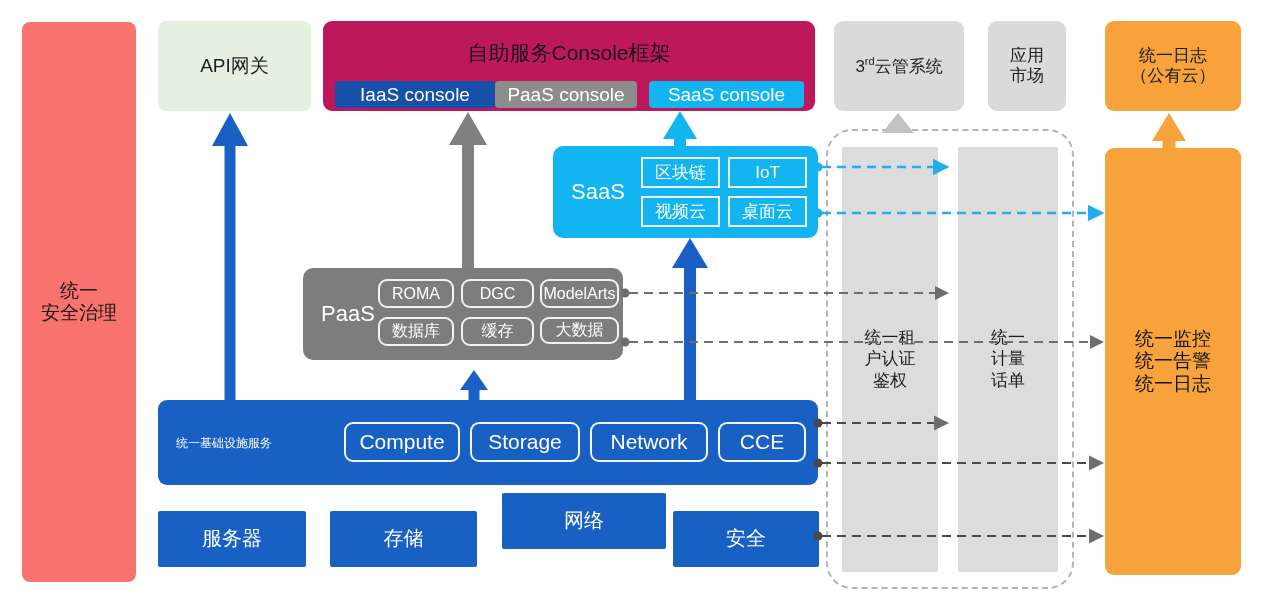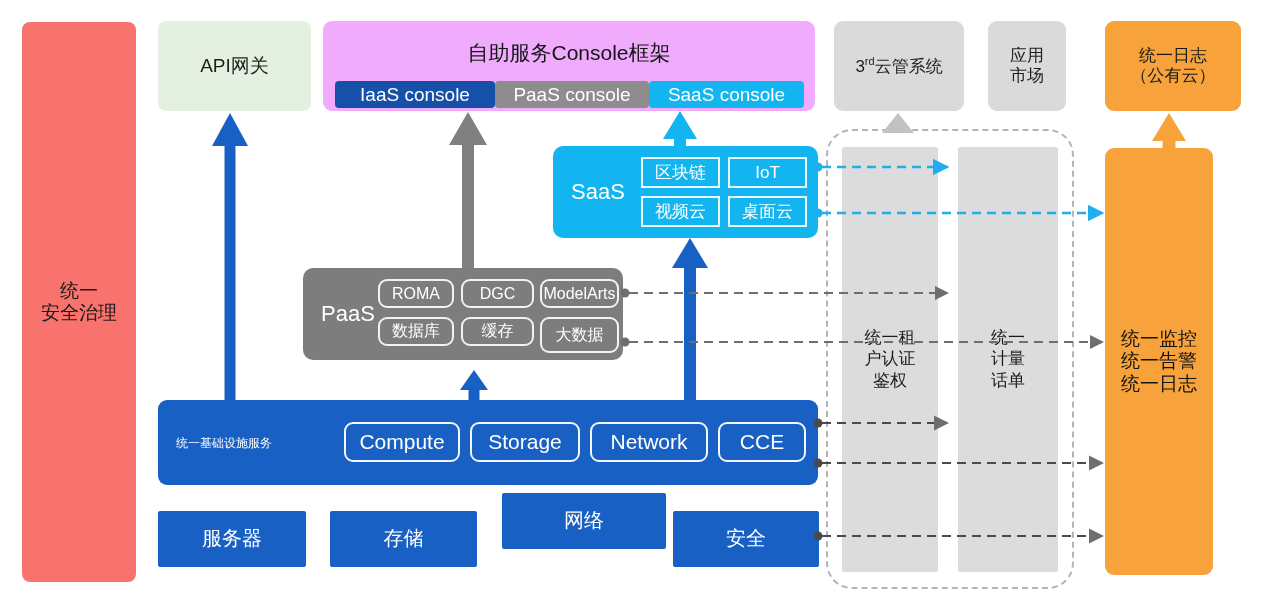--- a/index.html
+++ b/index.html
@@ -7,21 +7,21 @@
   #stage{position:relative;width:1265px;height:605px;overflow:hidden;background:#fff;}
   .box{position:absolute;box-sizing:border-box;display:flex;align-items:center;justify-content:center;text-align:center;line-height:1.18;}
 
   
   .gov{background:#f9736e;color:#1a1a1a;font-size:19px;border-radius:8px;}
 
   
   .apigw{background:#e4f1e0;color:#1f1f1f;font-size:19px;border-radius:8px;}
 
   
-  .console-frame{background:#f0abfc;border-radius:9px;}
+  .console-frame{background:#be185d;border-radius:9px;}
   .console-title{position:absolute;left:0;right:0;top:18px;text-align:center;font-size:21px;color:#151515;}
   .chip{position:absolute;box-sizing:border-box;display:flex;align-items:center;justify-content:center;border-radius:4px;color:#fff;font-size:19px;}
   .chip-iaas{background:#1650a8;}
   .chip-paas{background:#8d8d8d;}
   .chip-saas{background:#12b5f0;}
 
   
   .graybox{background:#dadada;color:#1f1f1f;font-size:17px;border-radius:9px;}
   .graybox sup{font-size:11px;vertical-align:super;}
 
@@ -68,21 +68,21 @@
 
   <div class="box apigw" style="left:158px;top:21px;width:153px;height:90px;">
     <span>API网关</span>
   </div>
 
   <div class="console-frame" style="position:absolute;left:323px;top:21px;width:492px;height:90px;">
     <div class="console-title">自助服务Console框架</div>
     <div class="chip chip-iaas" style="left:12px;top:60px;width:160px;height:27px;">
       <span>IaaS console</span>
     </div>
-    <div class="chip chip-paas" style="left:172px;top:60px;width:154px;height:27px;text-align:right;">
+    <div class="chip chip-paas" style="left:172px;top:60px;width:142px;height:27px;text-align:right;">
       <span>PaaS console</span>
     </div>
     <div class="chip chip-saas" style="left:326px;top:60px;width:155px;height:27px;">
       <span>SaaS console</span>
     </div>
   </div>
 
   <div class="box graybox" style="left:834px;top:21px;width:130px;height:90px;">
     <span><span>3</span><sup>rd</sup><span>云管系统</span></span>
   </div>
@@ -111,21 +111,21 @@
     </div>
   </div>
   <div class="box gcol" style="left:958px;top:147px;width:100px;height:425px;">
     <div class="gcol-txt">
       <div>统一</div>
       <div>计量</div>
       <div>话单</div>
     </div>
   </div>
 
-  <div class="box ops" style="left:1105px;top:148px;width:108px;height:427px;">
+  <div class="box ops" style="left:1105px;top:148px;width:136px;height:427px;">
     <div>
       <div>统一监控</div>
       <div>统一告警</div>
       <div>统一日志</div>
     </div>
   </div>
 
   <div class="saas-block" style="position:absolute;left:553px;top:146px;width:265px;height:92px;">
     <div class="saas-label">SaaS</div>
     <div class="pill" style="left:88px;top:11px;width:79px;height:31px;">
@@ -152,21 +152,21 @@
     </div>
     <div class="pill-g" style="left:237px;top:11px;width:79px;height:29px;">
       <span>ModelArts</span>
     </div>
     <div class="pill-g" style="left:75px;top:49px;width:76px;height:29px;">
       <span>数据库</span>
     </div>
     <div class="pill-g" style="left:158px;top:49px;width:73px;height:29px;">
       <span>缓存</span>
     </div>
-    <div class="pill-g" style="left:237px;top:49px;width:79px;height:36px;text-align:right;">
+    <div class="pill-g" style="left:237px;top:49px;width:79px;height:27px;text-align:right;">
       <span>大数据</span>
     </div>
   </div>
 
   <div class="infra" style="position:absolute;left:158px;top:400px;width:660px;height:85px;">
     <div class="infra-label">统一基础设施服务</div>
     <div class="pill-b" style="left:186px;top:22px;width:116px;height:40px;">
       <span>Compute</span>
     </div>
     <div class="pill-b" style="left:312px;top:22px;width:110px;height:40px;">

